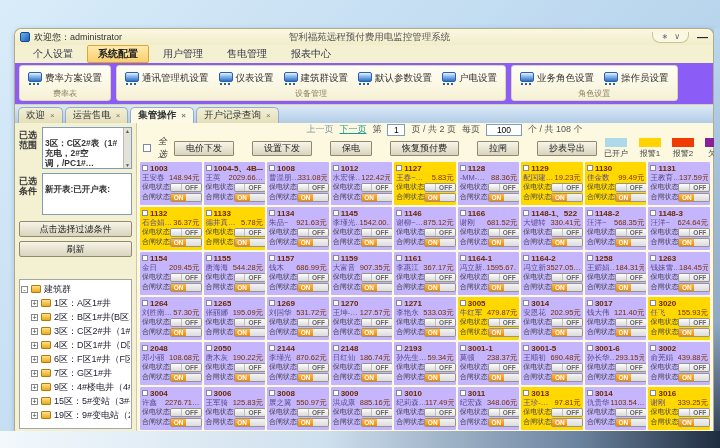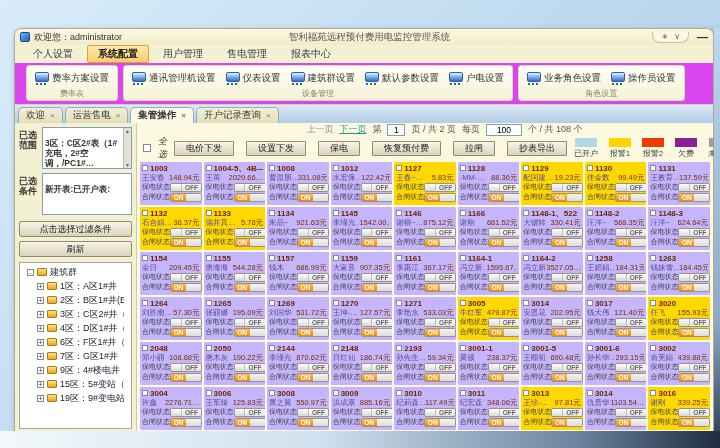--- a/index.html
+++ b/index.html
@@ -24,21 +24,21 @@
   .collapse-ctl { background:#fbf8e2; border:1px solid #c9c2a0; border-top:none; border-radius:0 0 8px 8px;
     font-size:8px; color:#667; padding:0 8px 1px; display:flex; gap:6px; }
   .min-btn { font-size:11px; font-weight:bold; color:#222; line-height:10px; }
 
   
   .menubar { height:18px; display:flex; align-items:center; gap:4px; padding:0 8px; background:#f4f0d2; }
   .menu-item { font-size:10px; color:#334; padding:1px 10px; border-radius:2px; }
   .menu-item.active { background:linear-gradient(180deg,#fde9ad,#f9cf6b); border:1px solid #dfa62f; font-weight:bold; color:#222; }
 
   
-  .ribbon { height:42px; display:flex; gap:5px; padding:2px 11px 3px; background:#d946ef; border-bottom:1px solid #d8d2ab; }
+  .ribbon { height:42px; display:flex; gap:5px; padding:2px 4px 3px; background:#8b5cf6; border-bottom:1px solid #d8d2ab; }
   .rb-group { position:relative; border:1px solid #ddd7b4; border-radius:3px;
     background:linear-gradient(180deg,#fffef6,#f6f1d4); padding:3px 8px 12px; display:flex; gap:10px; align-items:center; }
   .rb-group .grp-label { position:absolute; left:0; right:0; bottom:1px; text-align:center; font-size:8px; color:#8a8361; }
   .rb-btn { display:flex; align-items:center; gap:3px; font-size:9.5px; color:#333; white-space:nowrap; }
   .mini-pc { display:inline-flex; flex-direction:column; align-items:center; gap:1px; }
   .mini-pc .scr { width:14px; height:10px; border:1px solid #2a5fae; border-radius:2px;
     background:linear-gradient(180deg,#e8f3ff 0%,#8fbcee 40%,#2f6fc2 100%); }
   .mini-pc .base { width:12px; height:2px; background:repeating-linear-gradient(90deg,#2a5fae 0 2px,transparent 2px 4px); }
 
   
@@ -55,21 +55,21 @@
   .sidebar { width:122px; background:#f4f0d2; border-right:1px solid #cfc9a4; padding:4px 4px 2px; display:flex; flex-direction:column; }
   .filter-row { display:flex; gap:3px; margin-bottom:4px;font-weight:bold; }
   .v-label { width:20px; font-size:9px; color:#333; line-height:1.15; padding-top:3px; }
   .mini-box { flex:1; background:#fff; border:1px solid #7f9db9; font-size:8.5px; color:#333;
     padding:10px 2px; height:42px; overflow:hidden; position:relative; line-height:1.2; }
   .mini-box .scrollstrip { position:absolute; right:0; top:0; bottom:0; width:8px; background:#e4e2d6;
     border-left:1px solid #bbb; display:flex; flex-direction:column; justify-content:space-between; align-items:center; font-size:5px; color:#556; }
   .mini-box .txt { display:block; padding-right:8px; }
   .side-btn { height:16px; margin:2px 0; font-size:9px; color:#222; background:linear-gradient(180deg,#f7f4e8,#d9d4bd);
     border:1px solid #8f8a70; border-radius:2px; width:100%; }
-  .tree { flex:1; background:#fff; border:1px solid #a6a6a6; margin-top:3px; padding:2px 7px; font-size:9px; color:#223; overflow:hidden; }
+  .tree { flex:1; background:#fff; border:1px solid #a6a6a6; margin-top:20px; padding:2px 1px; font-size:9px; color:#223; overflow:hidden; }
   .tree-row { display:flex; align-items:center; gap:3px; height:14px; white-space:nowrap; overflow:hidden; }
   .tree-row.child { padding-left:10px; }
   .exp { width:7px; height:7px; border:1px solid #888; background:#fff; font-size:7px; line-height:5px; text-align:center; color:#333; flex:none; }
   .fold { width:10px; height:8px; border:1px solid #b07c10; border-radius:1px; background:linear-gradient(180deg,#ffe08a,#eda71c); flex:none; }
 
   
   .main { flex:1; display:flex; flex-direction:column; background:#fcf9e0; min-width:0; }
   .pager { height:16px; display:flex; align-items:center; justify-content:center; gap:6px; font-size:9px; color:#555; }
   .pager .lnk-prev { color:#7d96a8;margin-left:39px; }
   .pager .lnk-next { color:#1d9a8f; text-decoration:underline; }
@@ -303,21 +303,21 @@
         <input class="pg-input" value="1" style="">
         <span>页 / 共 2 页</span>
         <span>每页</span>
         <input class="pg-input wide" value="100" style="">
         <span>个 / 共 108 个</span>
       </div>
 
       <div class="toolbar">
         <span class="cbx"></span>
         <span class="selall-lbl">全选</span>
-        <span id="toolbar-buttons" style="display:flex;gap:12px;">
+        <span id="toolbar-buttons" style="display:flex;gap:18px;">
             <button class="tb-btn">电价下发</button>
             <button class="tb-btn">设置下发</button>
             <button class="tb-btn">保电</button>
             <button class="tb-btn">恢复预付费</button>
             <button class="tb-btn">拉闸</button>
             <button class="tb-btn">抄表导出</button>
           </span>
         <span class="legend" id="legend">
             <span class="legend-item">
               <span class="legend-swatch" style="background: rgb(174, 217, 232);"></span>

